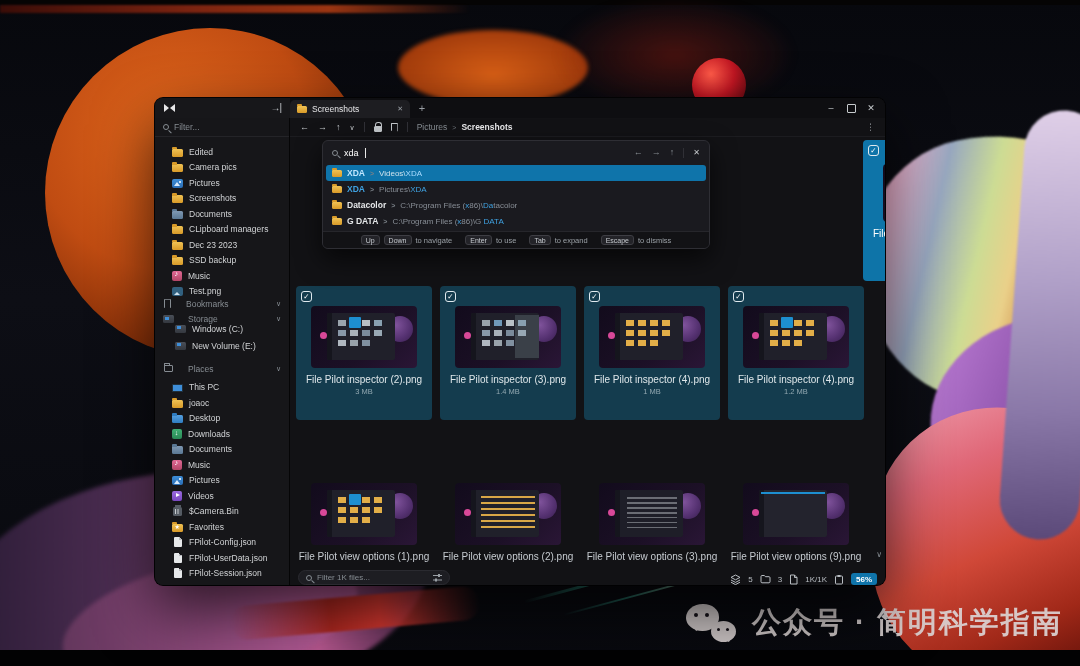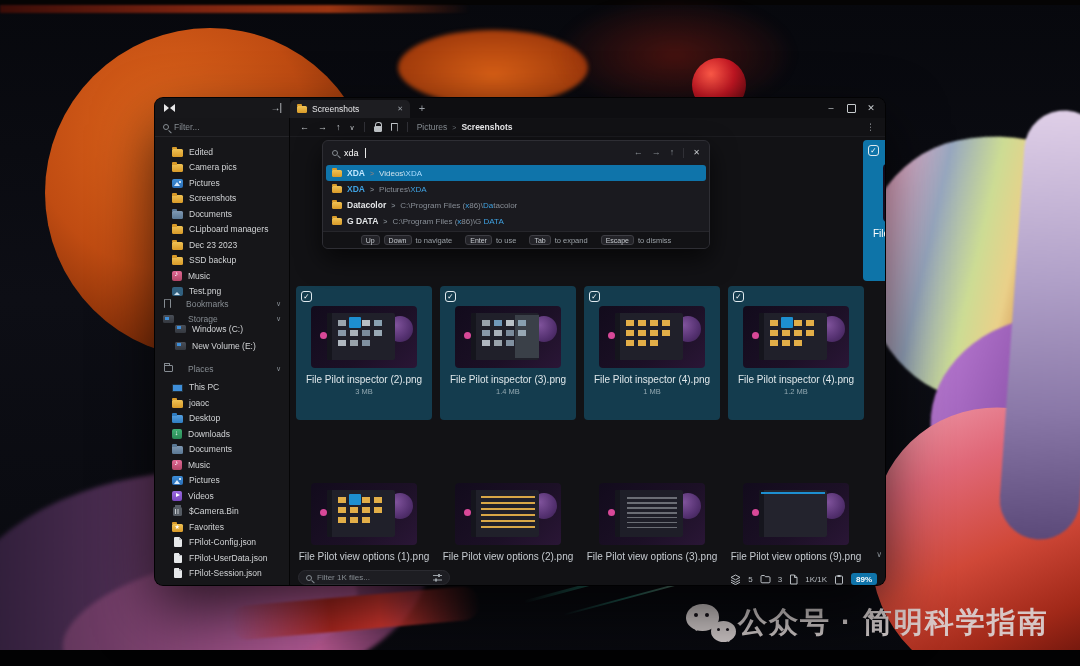--- a/index.html
+++ b/index.html
@@ -42,21 +42,21 @@
     border-radius:50%;background:linear-gradient(100deg,#6a3a60,#c060a0);}
   .wp-redstreak{left:230px;top:596px;width:250px;height:34px;transform:rotate(-5deg);filter:blur(1px);
     border-radius:17px;background:linear-gradient(90deg,rgba(90,10,10,0),#b02820 40%,#d83830 60%,rgba(60,8,8,0));}
   .wp-teal{left:520px;top:568px;width:250px;height:3px;transform:rotate(-15deg);
     background:linear-gradient(90deg,rgba(0,0,0,0),#2a8878,#a8d8b8,rgba(0,0,0,0));}
   .wp-teal2{left:560px;top:588px;width:200px;height:2px;transform:rotate(-15deg);opacity:.7;
     background:linear-gradient(90deg,rgba(0,0,0,0),#2a8878,#a8d8b8,rgba(0,0,0,0));}
   .wp-botbar{left:0;top:650px;width:1080px;height:16px;background:#020203;}
 
   
-  .watermark{position:absolute;left:686px;top:602px;display:flex;align-items:center;
+  .watermark{position:absolute;left:686px;top:602px;display:flex;align-items:center;gap:14px;
     color:#dcd4d4;opacity:.92;z-index:5;}
   .wm-text{font-size:29px;font-weight:bold;letter-spacing:2px;}
   .wc{position:relative;width:52px;height:42px;flex:none;}
   .wc .b1{position:absolute;left:0;top:2px;width:33px;height:27px;background:#dcd4d4;
     border-radius:52% 48% 50% 50%;}
   .wc .b1::before{content:"";position:absolute;left:8px;top:9px;width:4px;height:4px;border-radius:50%;
     background:#17131a;box-shadow:11px 0 #17131a;}
   .wc .b1::after{content:"";position:absolute;left:5px;bottom:-5px;border:5px solid transparent;
     border-top-color:#dcd4d4;transform:rotate(18deg);}
   .wc .b2{position:absolute;right:2px;bottom:2px;width:25px;height:21px;background:#dcd4d4;border-radius:50%;}
@@ -668,20 +668,20 @@
                   <path d="M5.5 1v2.5H8" fill="none" stroke="#b8bdc2" stroke-width="1"></path>
                 </svg>
             </span>
             <span>1K/1K</span>
             <span class="sb-ic">
               <svg width="10" height="11" viewBox="0 0 10 11">
                   <rect x="1.5" y="2" width="7" height="8" rx="1" fill="none" stroke="#b8bdc2" stroke-width="1"></rect>
                   <rect x="3.5" y="1" width="3" height="2" rx=".5" fill="#b8bdc2"></rect>
                 </svg>
             </span>
-            <span class="pct">89%</span>
+            <span class="pct">56%</span>
           </div>
         </div>
 
       </main>
     </div>
   </div>
 </div>
 
 </body></html>

